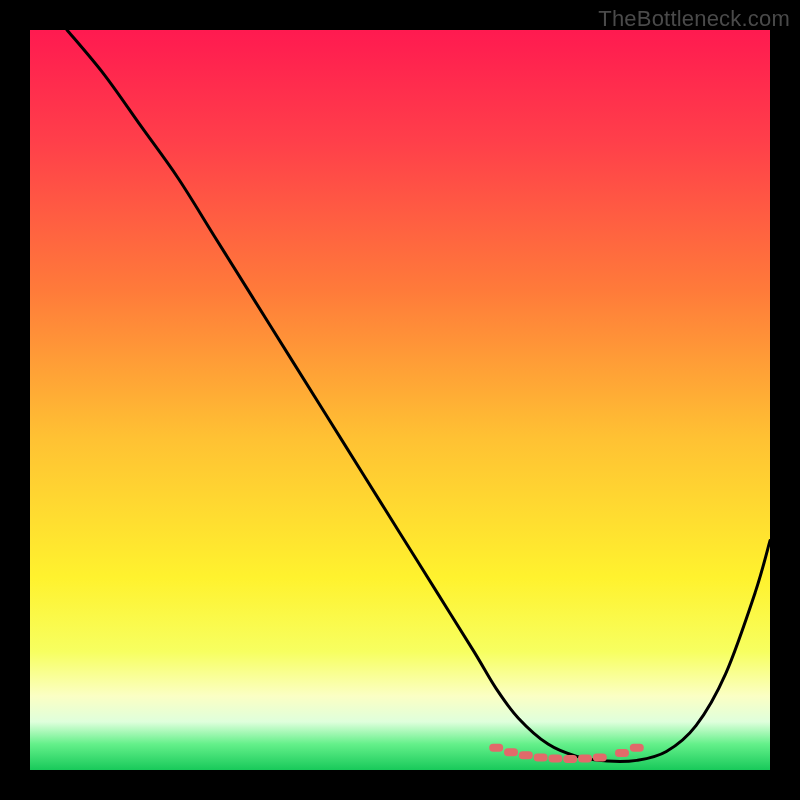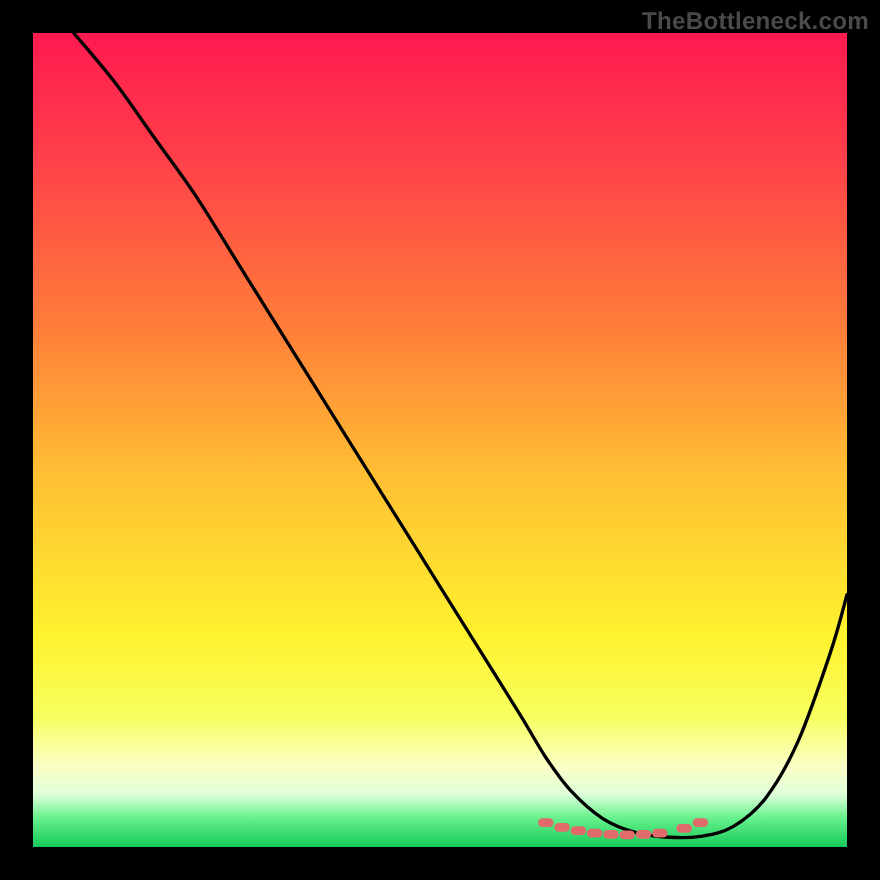--- a/index.html
+++ b/index.html
@@ -17,21 +17,21 @@
     height: 800px;
     background: #000;
     position: relative;
   }
   .watermark {
     position: absolute;
     top: 6px;
     right: 10px;
     color: #4a4a4a;
     font-size: 22px;
-    font-weight: 700;
+    font-weight: 400;
     letter-spacing: 0.2px;
     z-index: 10;
   }
   .plot {
     position: absolute;
     left: 30px;
     top: 30px;
     width: 740px;
     height: 740px;
   }

